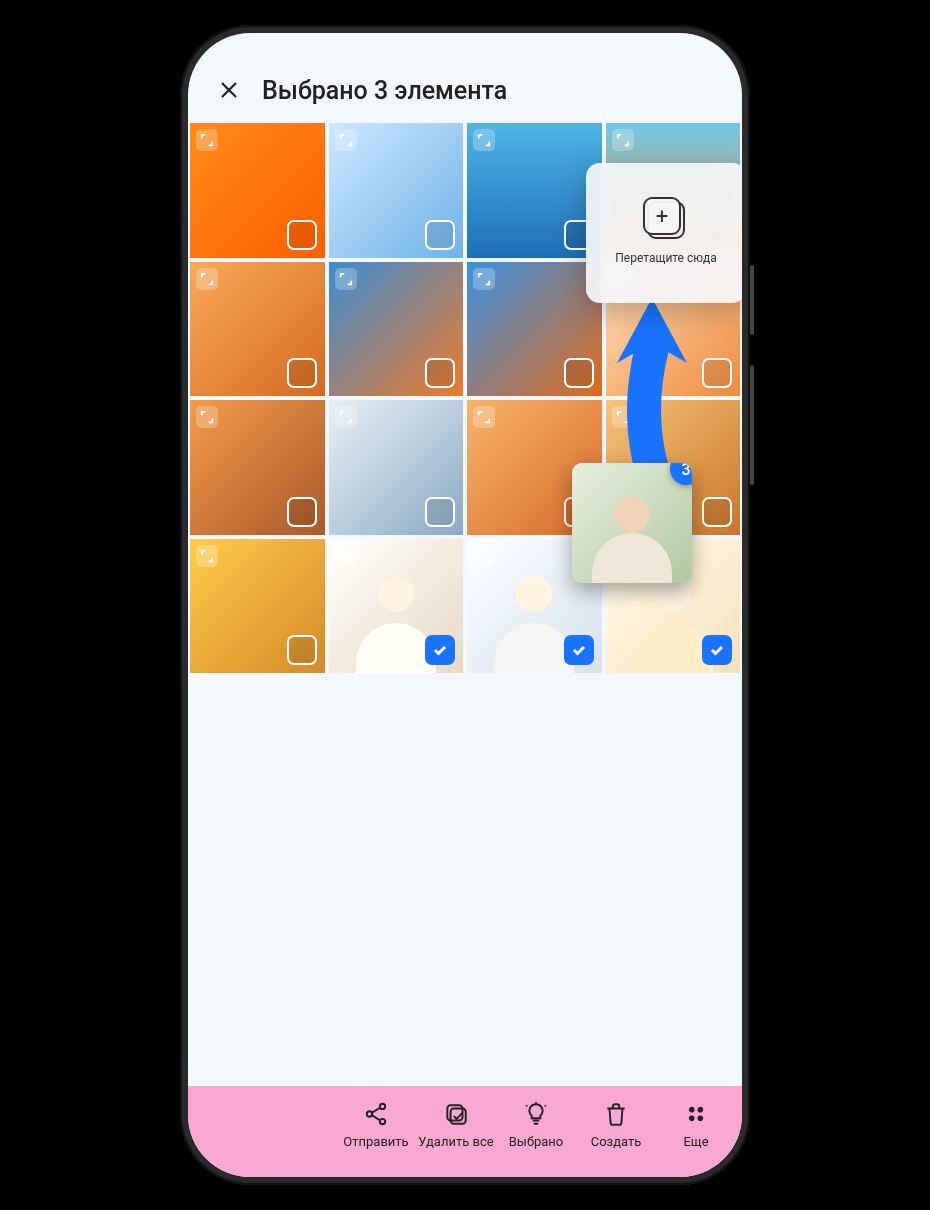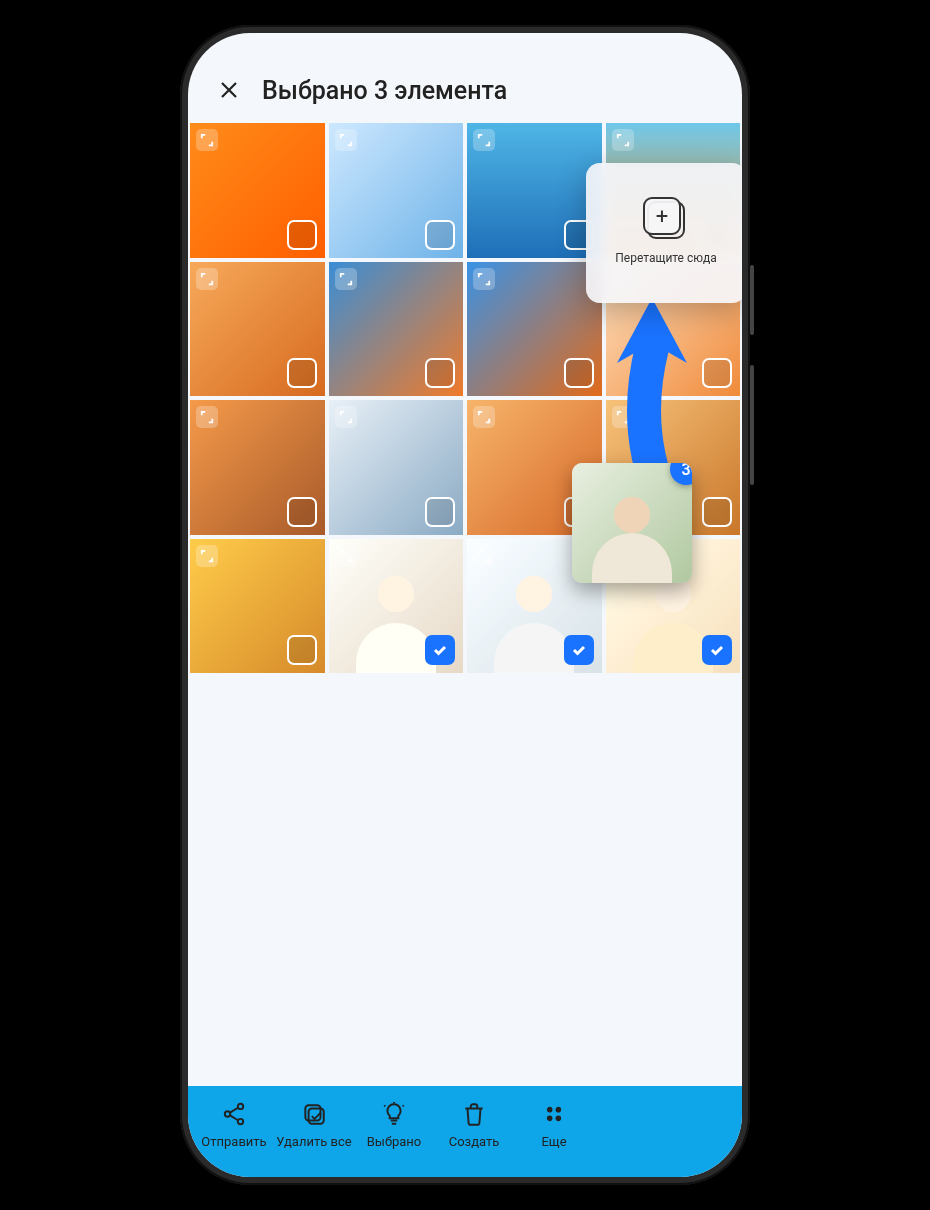--- a/index.html
+++ b/index.html
@@ -19,21 +19,21 @@
   .thumb{position:relative;width:100%;padding-top:100%;overflow:hidden;cursor:pointer;}
   .thumb .img{position:absolute;inset:0;}
   .expand-icn{position:absolute;top:6px;left:6px;width:22px;height:22px;border-radius:5px;background:rgba(255,255,255,.25);display:flex;align-items:center;justify-content:center;}
   .expand-icn svg{width:14px;height:14px;stroke:#fff;stroke-width:2;fill:none;}
   .chk{position:absolute;bottom:8px;right:8px;width:26px;height:26px;border-radius:7px;border:2px solid #fff;background:rgba(0,0,0,.1);}
   .chk.on{background:#1a73ff;border-color:#1a73ff;display:flex;align-items:center;justify-content:center;}
   .chk.on svg{width:16px;height:16px;stroke:#fff;stroke-width:3;fill:none;}
   .faded .img{filter:opacity(.55) brightness(1.1);}
   .faded{background:#fff;}
 
-  .bottombar{position:absolute;left:0;right:0;bottom:0;padding:14px 6px 28px 6px;display:flex;justify-content:flex-start;align-items:flex-end;background:#0ea5e9;}
+  .bottombar{position:absolute;left:0;right:0;bottom:0;padding:14px 6px 28px 6px;display:flex;justify-content:flex-end;align-items:flex-end;background:#f9a8d4;}
   .bbtn{display:flex;flex-direction:column;align-items:center;gap:6px;font-size:13px;color:#222;cursor:pointer;min-width:80px;}
   .bbtn .ic{width:28px;height:28px;display:flex;align-items:center;justify-content:center;}
   .bbtn .ic svg{width:26px;height:26px;stroke:#222;stroke-width:1.8;fill:none;}
 
   .dropzone{position:absolute;top:130px;right:-4px;width:160px;height:140px;border-radius:14px;
     background:rgba(245,245,248,.92);box-shadow:0 8px 30px rgba(0,0,0,.25);backdrop-filter:blur(6px);
     display:flex;flex-direction:column;align-items:center;justify-content:center;gap:12px;z-index:5;}
   .dropzone .plus{width:34px;height:34px;border:2.5px solid #333;border-radius:9px;position:relative;}
   .dropzone .plus::before{content:'';position:absolute;top:-6px;left:-6px;width:34px;height:34px;border:2.5px solid #333;border-radius:9px;background:rgba(245,245,248,.95);}
   .dropzone .plus::after{content:'+';position:absolute;top:-6px;left:-6px;width:38px;height:38px;display:flex;align-items:center;justify-content:center;font-size:22px;color:#333;font-weight:400;}

